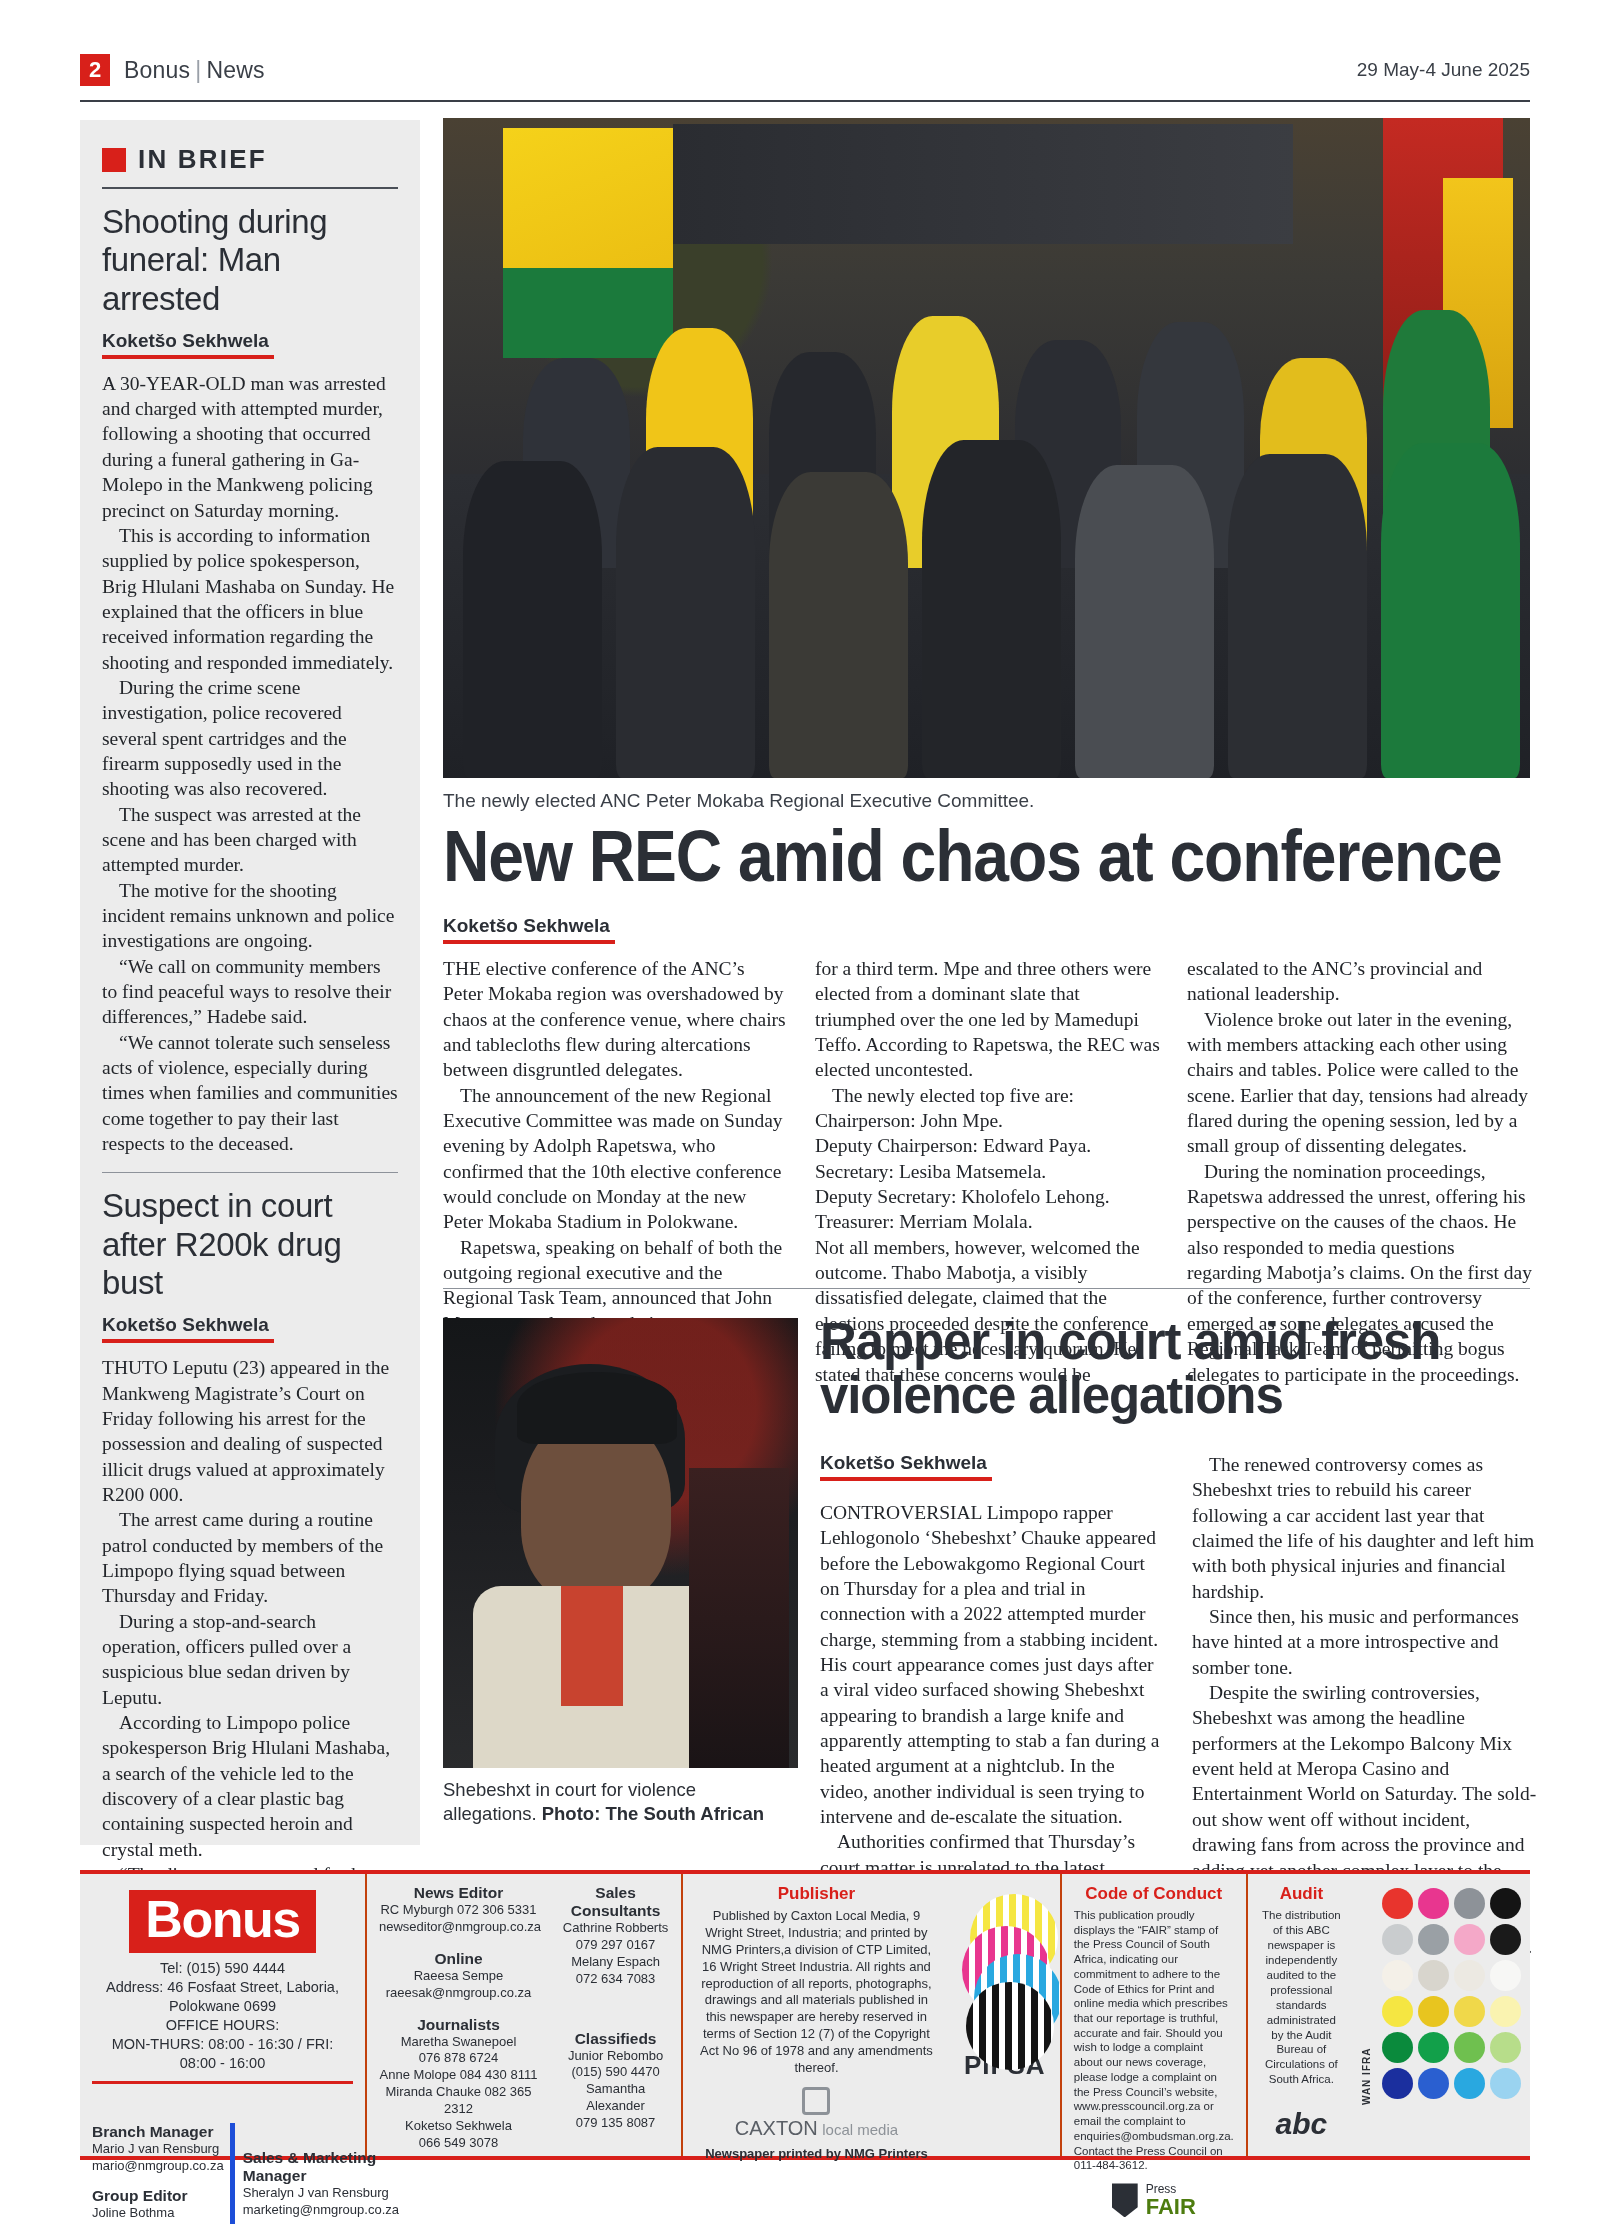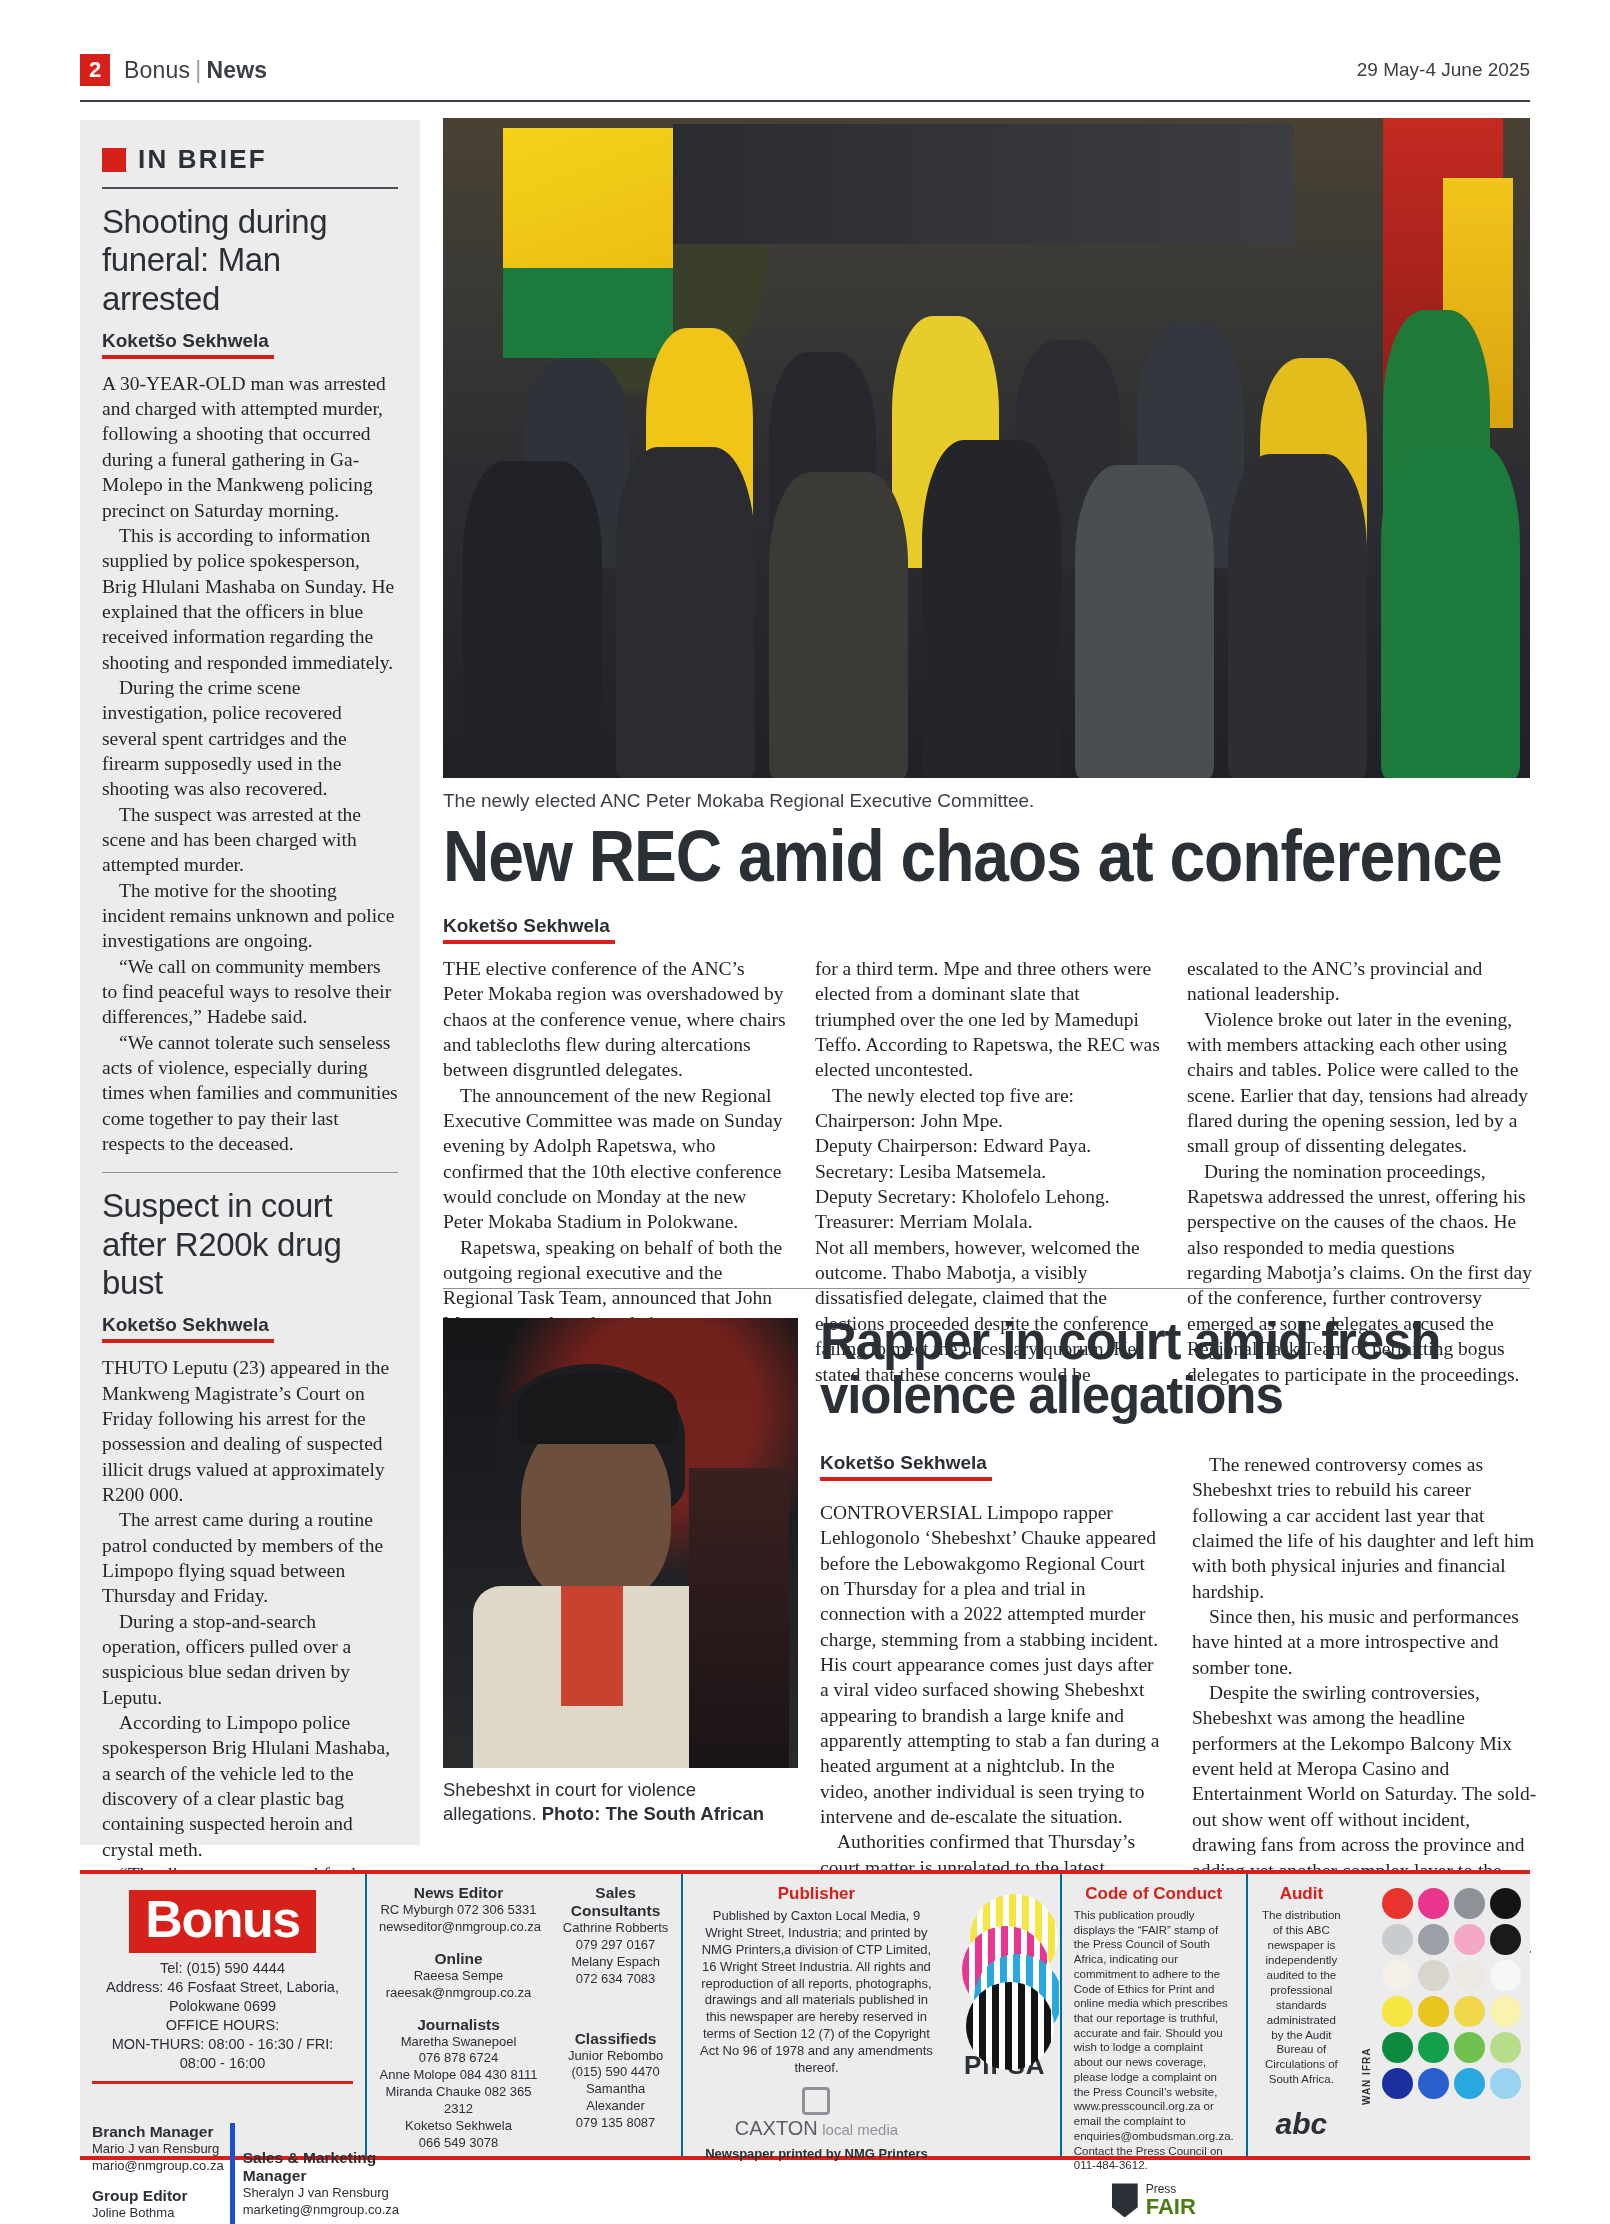--- a/index.html
+++ b/index.html
@@ -17,21 +17,21 @@
     position: absolute; left: 80px; top: 48px; right: 80px; height: 44px;
     display: flex; align-items: center; justify-content: space-between;
   }
   .topbar-left { display: flex; align-items: center; gap: 14px; }
   .pagenum {
     background: #d8201a; color: #fff; font-weight: bold; font-size: 22px;
     width: 30px; height: 32px; display: flex; align-items: center; justify-content: center;
     line-height: 1;
   }
   .section-title { font-size: 23px; color: #3a3f47; letter-spacing: .2px; }
-  .section-title .bold { font-weight: bold; }
+  .section-title .bold { font-weight: normal; }
   .section-title .sep { color: #9aa0a8; margin: 0 5px; }
   .issue-date { font-size: 19px; color: #3a3f47; }
 
   .rule-top {
     position: absolute; left: 80px; right: 80px; top: 100px;
     border-top: 2px solid #3a3f47;
   }
 
   
   .sidebar {
@@ -115,21 +115,21 @@
   .rap-col { width: 345px; }
   .rap-col2 { width: 345px; padding-top: -10px; }
 
   
   .footer-wrap {
     position: absolute; left: 80px; top: 1870px; width: 1450px; height: 290px;
     background: #ececec; border-top: 4px solid #d8201a; border-bottom: 4px solid #d8201a;
     display: flex;
   }
   .fcol { padding: 10px 12px; position: relative; }
-  .fdiv { border-left: 2px solid #0369a1; }
+  .fdiv { border-left: 2px solid #c2410c; }
   .f1 { width: 285px; text-align: center; }
   .f2 { width: 185px; text-align: center; }
   .f3 { width: 145px; text-align: center; }
   .f4 { width: 300px; text-align: center; }
   .f5 { width: 205px; text-align: left; }
   .f6 { width: 150px; text-align: center; }
   .f7 { width: 180px; }
 
   .bonus-logo {
     background: #d8201a; color: #fff; font-weight: bold; font-size: 52px;

